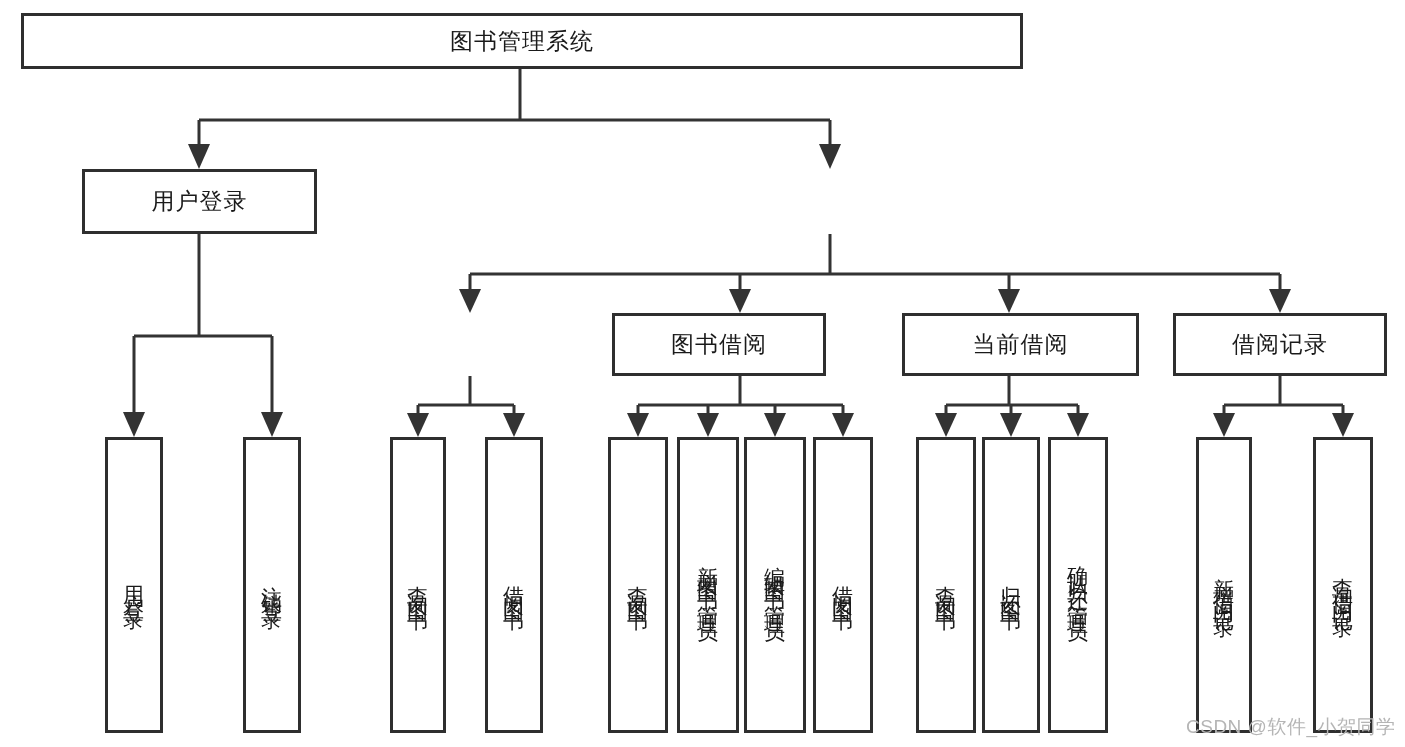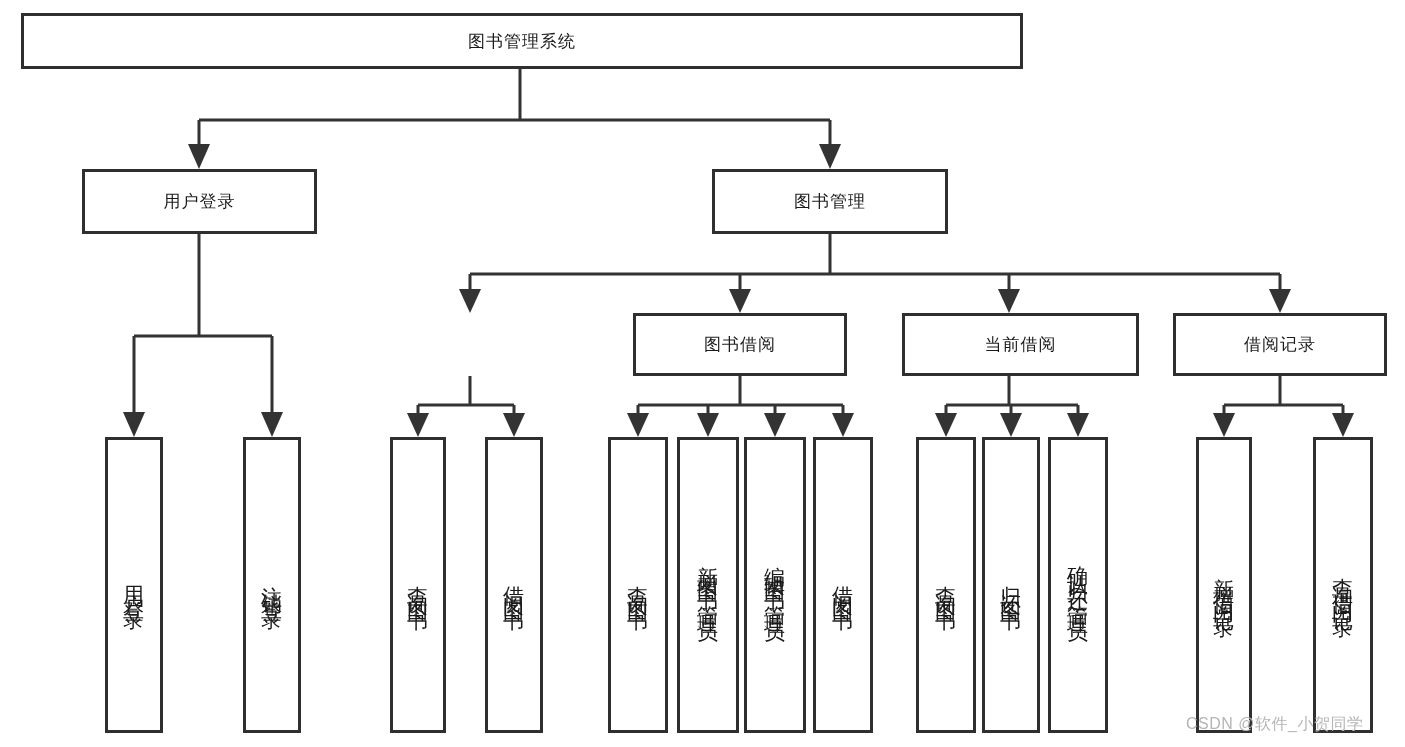--- a/index.html
+++ b/index.html
@@ -13,21 +13,21 @@
   }
   .connector-layer{position:absolute;left:0;top:0;z-index:1;}
   .node{
     position:absolute;
     background:#ffffff;
     border:3px solid #2f2f2f;
     box-sizing:border-box;
     display:grid;
     place-items:center;
     z-index:2;
-    font-size:17px;
+    font-size:23px;
     letter-spacing:1px;
     white-space:nowrap;
   }
   .leaf{
     position:absolute;
     background:#ffffff;
     border:3px solid #2f2f2f;
     box-sizing:border-box;
     display:grid;
     place-items:center;
@@ -39,21 +39,21 @@
     font-size:21px;
     letter-spacing:8px;
     line-height:1.0;
     white-space:nowrap;
   }
   .watermark{
     position:absolute;
     left:1186px;top:714px;
     width:215px;
     z-index:10;
-    font-size:16px;
+    font-size:19px;
     letter-spacing:0.5px;
     color:#b5b5b5;
     white-space:nowrap;
   }
 </style>
 </head>
 <body>
 
 <div class="canvas">
 
@@ -86,23 +86,22 @@
       <polygon points="1000,413 1022,413 1011,437"></polygon>
       <polygon points="1067,413 1089,413 1078,437"></polygon>
       <polygon points="1213,413 1235,413 1224,437"></polygon>
       <polygon points="1332,413 1354,413 1343,437"></polygon>
     </g>
   </svg>
 
   <div class="node" style="left:21px;top:13px;width:1002px;height:56px;">图书管理系统</div>
 
   <div class="node" style="left:82px;top:169px;width:235px;height:65px;">用户登录</div>
-  <div class="node" style="left:712px;top:169px;width:236px;height:65px;">图书管理</div>
 
-  <div class="node" style="left:633px;top:313px;width:214px;height:63px;">图书借阅</div>
+  <div class="node" style="left:612px;top:313px;width:214px;height:63px;">图书借阅</div>
   <div class="node" style="left:902px;top:313px;width:237px;height:63px;">当前借阅</div>
   <div class="node" style="left:1173px;top:313px;width:214px;height:63px;">借阅记录</div>
 
   <div class="leaf" style="left:105px;top:437px;width:58px;height:296px;">
     <span>用户登录</span>
   </div>
   <div class="leaf" style="left:243px;top:437px;width:58px;height:296px;">
     <span>注销登录</span>
   </div>
   <div class="leaf" style="left:390px;top:437px;width:56px;height:296px;">

